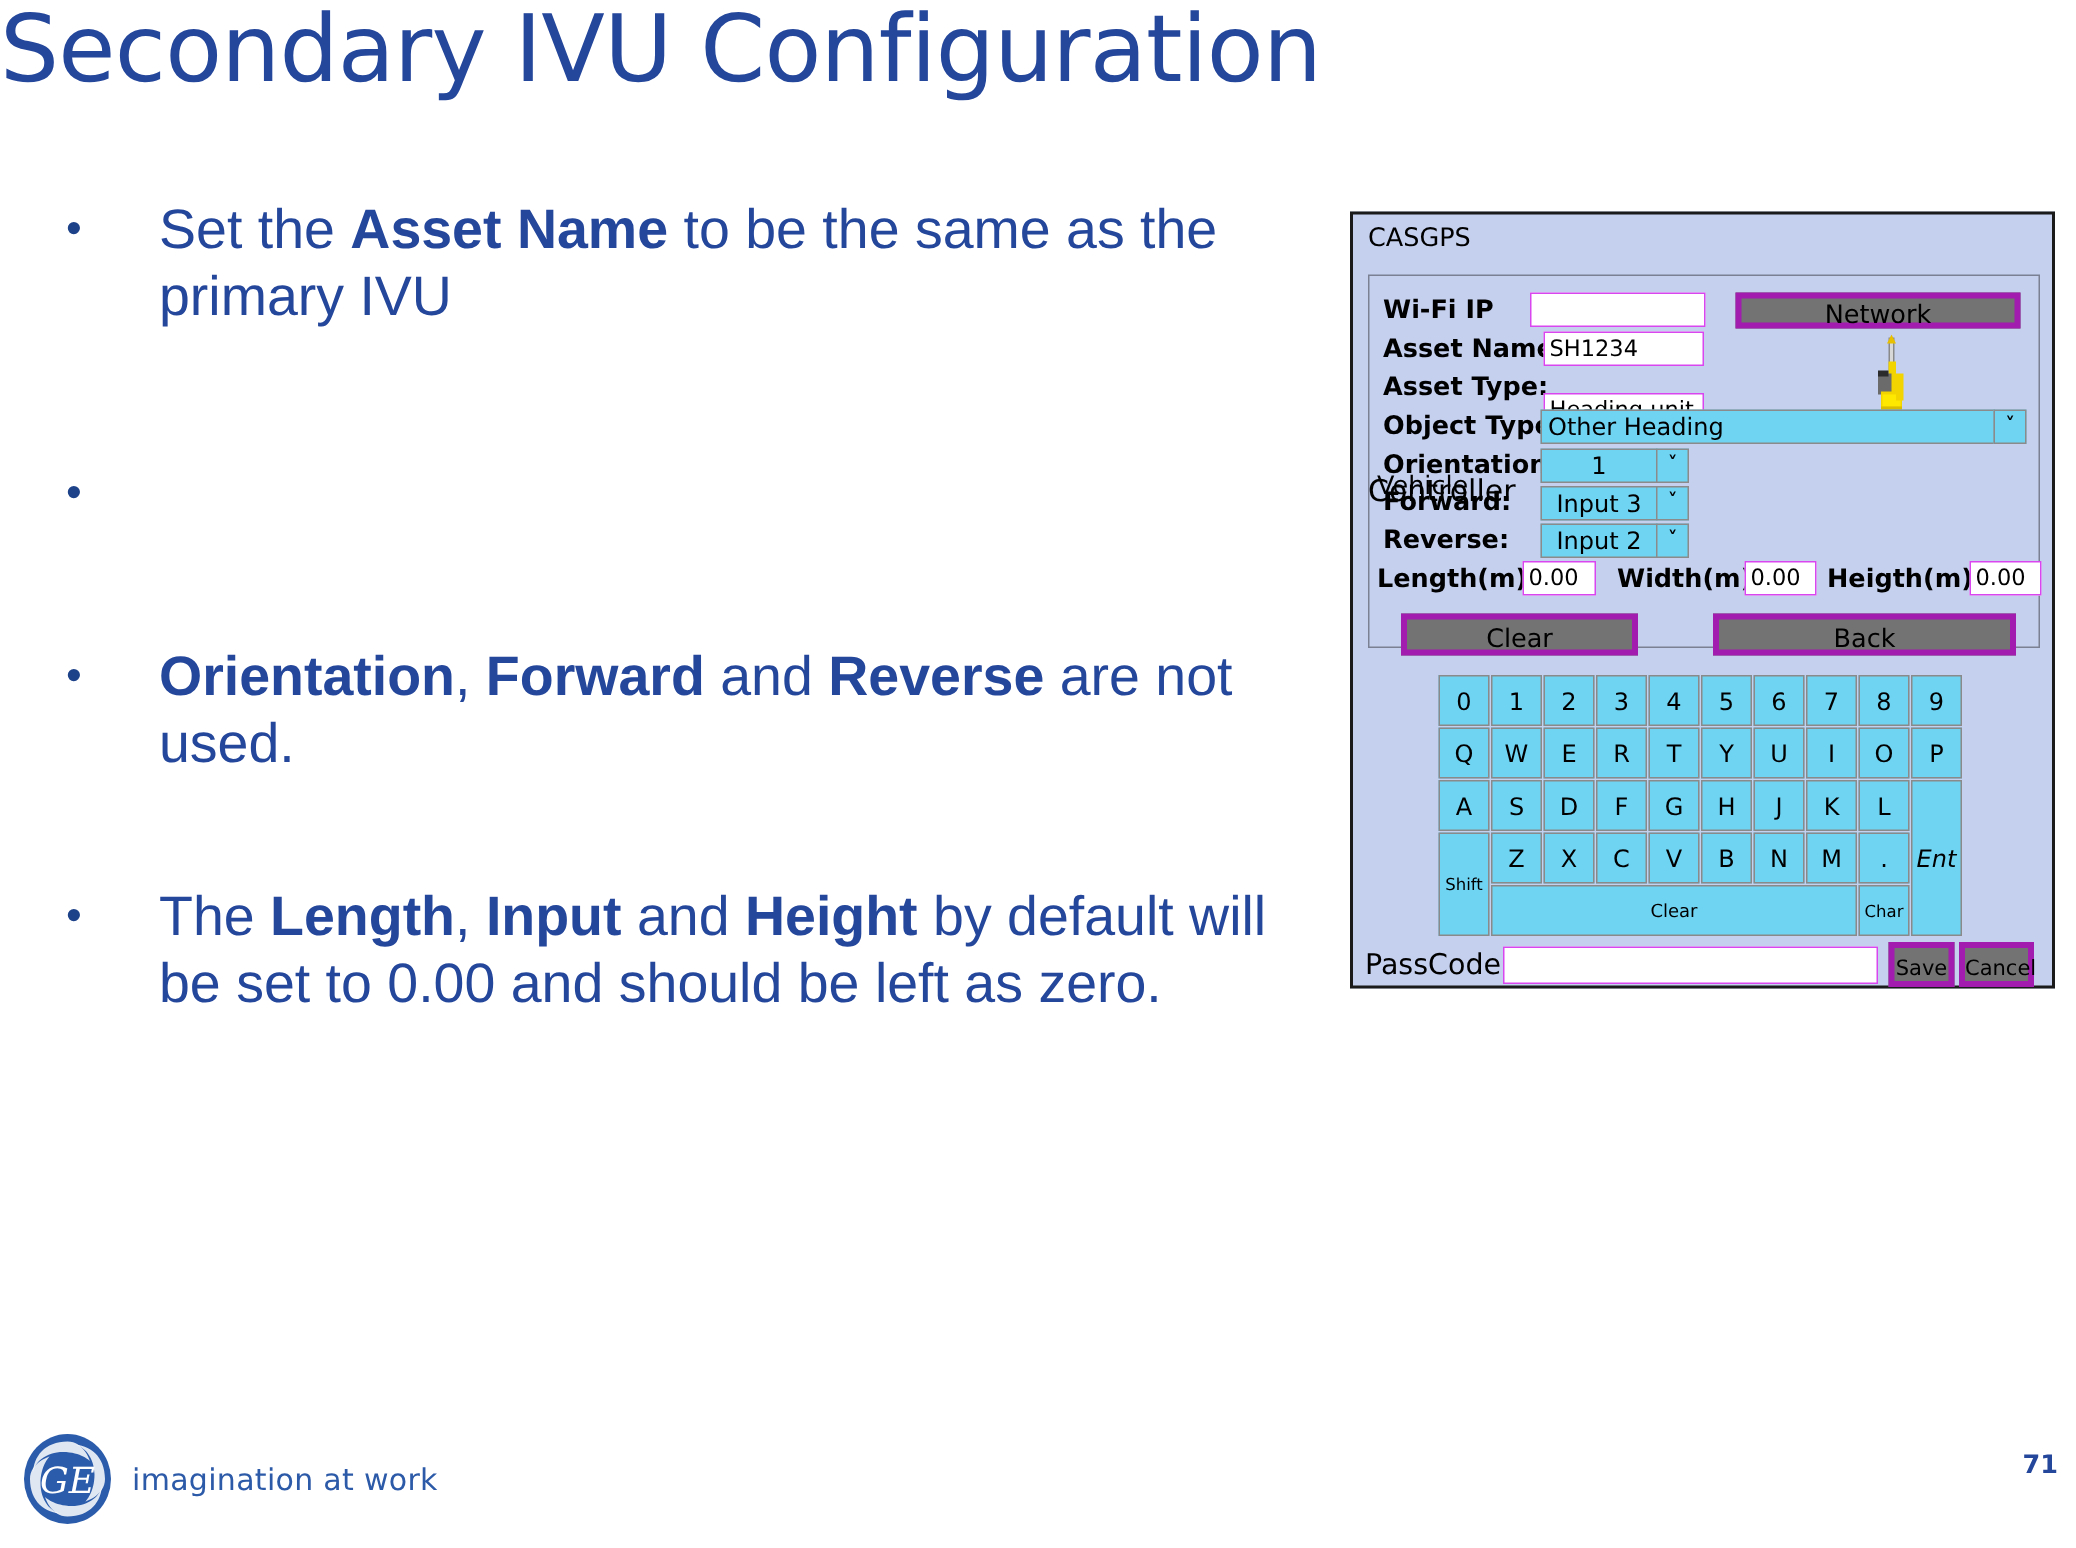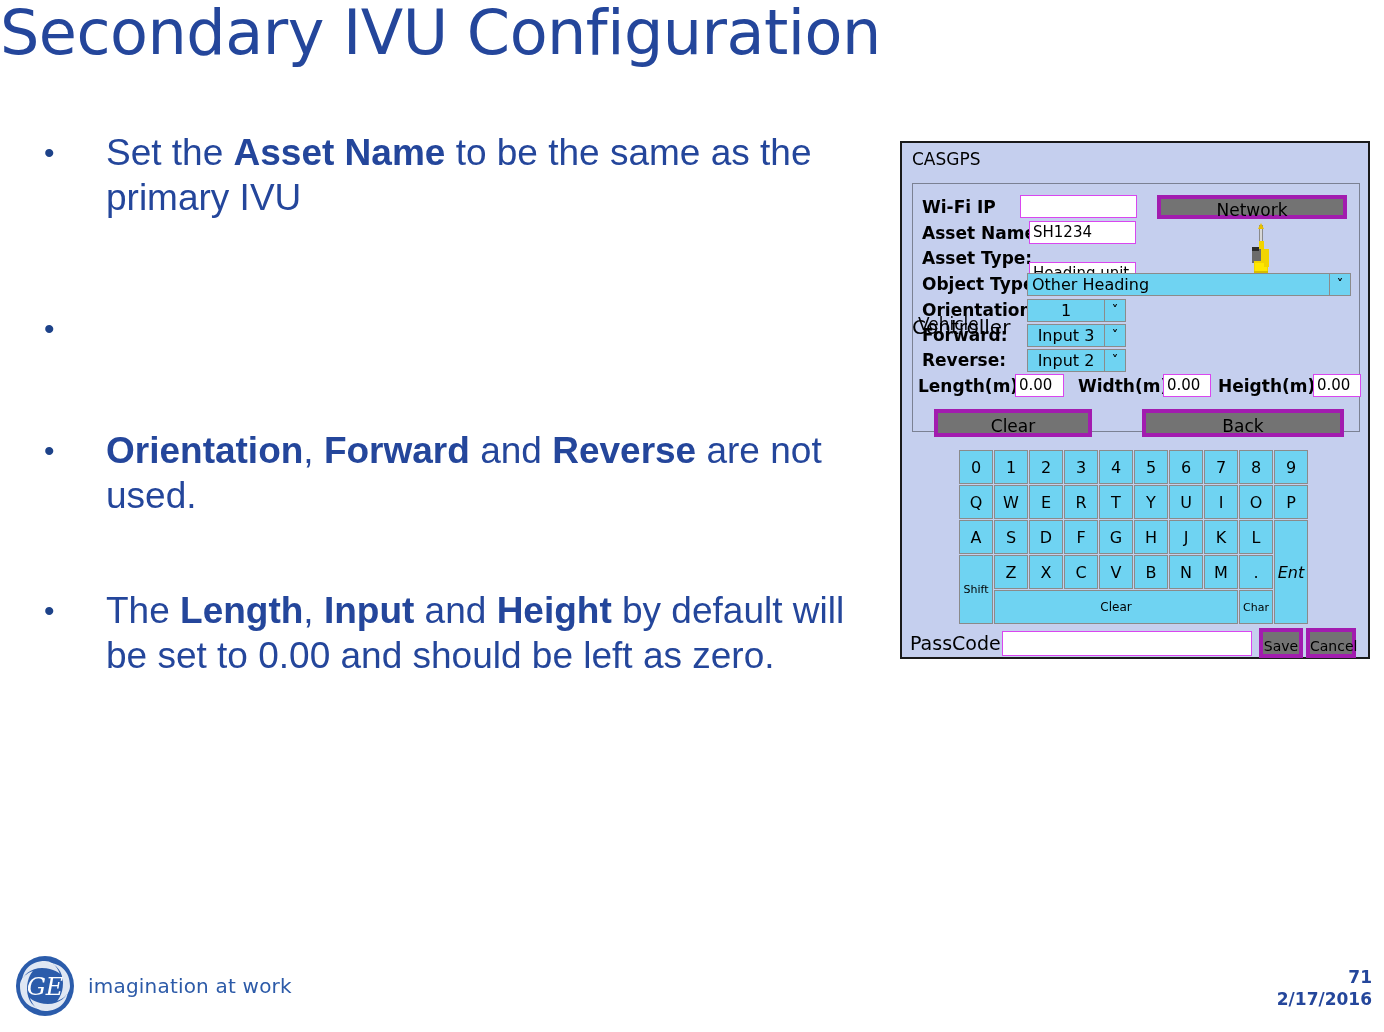--- a/index.html
+++ b/index.html
@@ -319,14 +319,13 @@
     <path d="M56 31 C56 16 46 8 34 8 C42 8 49 17 49 28 C49 40 43 46 43 46 C43 46 56 42 56 31 Z" fill="#ffffff" opacity="0.85"></path>
     <path d="M31 56 C46 56 54 46 54 34 C54 42 45 49 34 49 C22 49 16 43 16 43 C16 43 20 56 31 56 Z" fill="#ffffff" opacity="0.85"></path>
     <path d="M6 31 C6 46 16 54 28 54 C20 54 13 45 13 34 C13 22 19 16 19 16 C19 16 6 20 6 31 Z" fill="#ffffff" opacity="0.85"></path>
     <text x="31" y="40" font-family="DejaVu Serif, serif" font-size="24" font-style="italic" fill="#ffffff" text-anchor="middle">GE</text>
   </svg>
   <span id="ge-tagline">imagination at work</span>
 </div>
 
 <div id="footer-right">
   <div id="page-number">71</div>
-  <div>2/17/2016</div>
 </div>
 
 </body></html>

